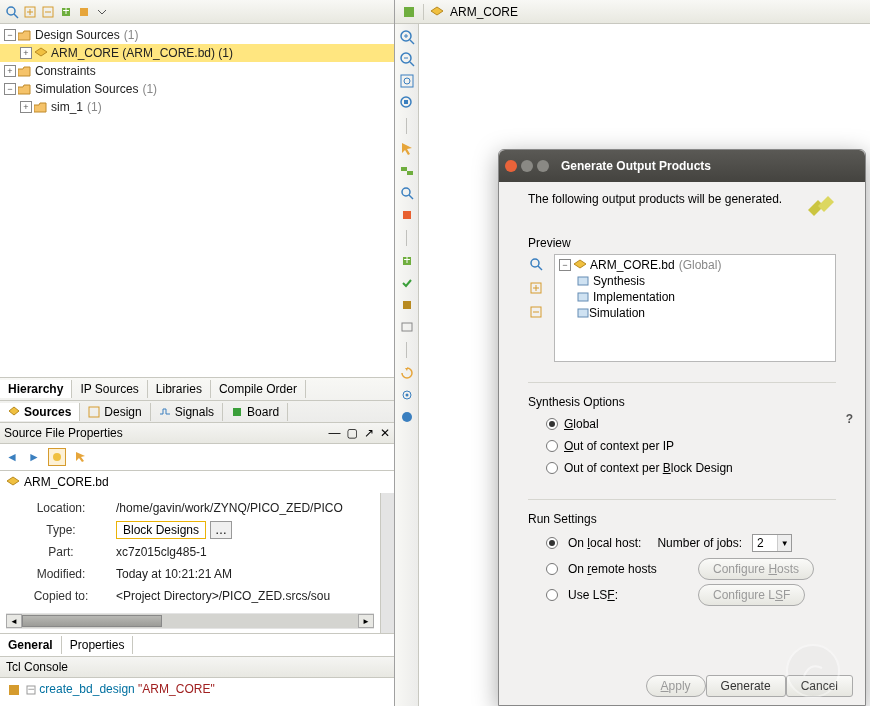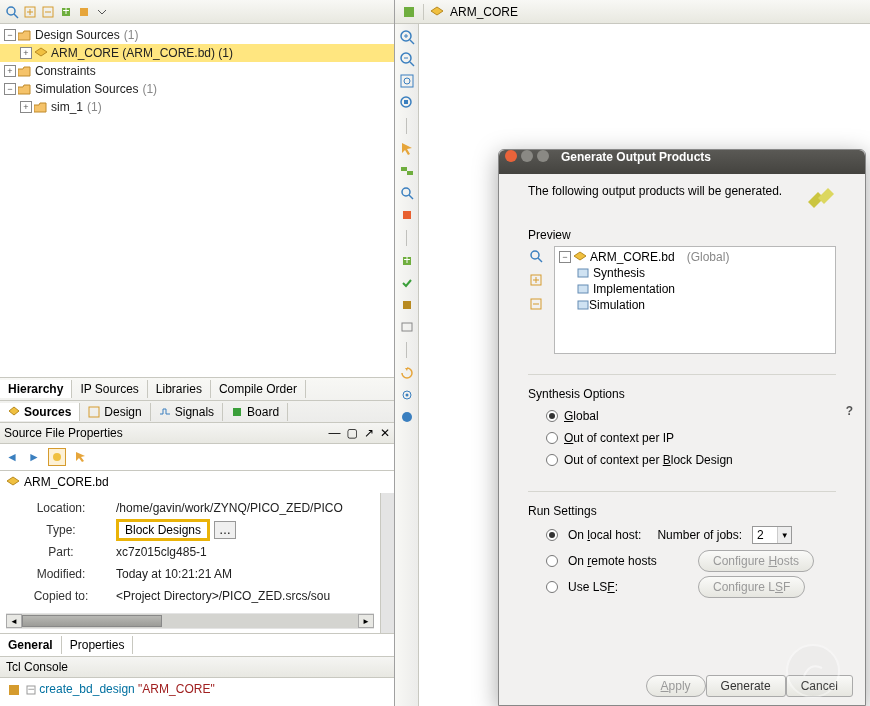--- a/index.html
+++ b/index.html
@@ -19,38 +19,38 @@
 .tab-row { display:flex; height:22px; align-items:center; }
 .tab { padding:2px 8px; border-right:1px solid #c8c8c0; cursor:pointer; display:flex; align-items:center; gap:4px; }
 .tab.active { background:#fff; font-weight:bold; }
 .props-header { display:flex; align-items:center; justify-content:space-between; background:linear-gradient(#f5f5f3,#e8e8e2); height:22px; padding:0 4px; border-top:1px solid #c8c8c0; border-bottom:1px solid #c8c8c0; }
 .props-tools { display:flex; align-items:center; gap:6px; padding:4px; border-bottom:1px solid #c8c8c0; }
 .props-title { padding:4px 6px; display:flex; align-items:center; gap:4px; }
 .props-body { background:#fff; padding:4px 6px; overflow:hidden; position:relative; }
 .prop-row { display:flex; height:22px; align-items:center;text-align:center; }
 .prop-label { width:110px; color:#333; }
 .prop-val { color:#222; white-space:nowrap; overflow:hidden; }
-.dropdown-look { border:3px solid #eab308; padding:1px 6px; display:inline-flex; align-items:center; gap:4px; background:#fff; }
+.dropdown-look { border:1px solid #eab308; padding:1px 6px; display:inline-flex; align-items:center; gap:4px; background:#fff; }
 .ellipsis-btn { border:1px solid #999; width:22px; height:18px; display:inline-flex; align-items:center; justify-content:center; background:#f0f0f0; margin-left:4px; }
 .hscroll { height:16px; background:#e4e4e4; display:flex; align-items:center; margin-top:6px; }
 .hscroll-track { flex:1; height:14px; background:#d4d4d0; position:relative; }
 .hscroll-thumb { position:absolute; left:0; top:1px; height:12px; width:140px; background:linear-gradient(#b8b8b4,#9c9c98); border:1px solid #888; }
 .scroll-btn { width:16px; height:14px; background:#e8e8e4; border:1px solid #aaa; display:flex; align-items:center; justify-content:center; font-size:8px; }
 .bottom-tabs { border-top:1px solid #c8c8c0; }
 .tcl-header { background:linear-gradient(#f5f5f3,#e8e8e2); padding:3px 6px; border-top:1px solid #c8c8c0; border-bottom:1px solid #c8c8c0; }
 .tcl-body { background:#fff; height:28px; padding:4px 6px; display:flex; align-items:flex-start; gap:4px; font-family: monospace; font-size:12px; }
 .tcl-text .kw { color:#0070a0; } .tcl-text .str { color:#a02020; }
 .right-pane { flex:1; display:flex; background:#fff; }
 .vtoolbar { width:24px; background:linear-gradient(to right,#f8f8f5,#ececea); border-right:1px solid #c8c8c0; display:flex; flex-direction:column; align-items:center; padding:4px 0; gap:4px; }
 .vtool { width:18px; height:18px; display:flex; align-items:center; justify-content:center; cursor:pointer; }
 .right-header { height:24px; border-bottom:1px solid #c8c8c0; display:flex; align-items:center; padding:0 6px; gap:6px; background:linear-gradient(#f8f8f5,#e8e8e0); }
 .right-main { flex:1; display:flex; flex-direction:column; }
 
 .dialog { position:absolute; left:498px; top:149px; width:368px; height:557px; background:#f2f1f0; border:1px solid #888; box-shadow:0 6px 24px rgba(0,0,0,.35); border-radius:6px 6px 0 0; display:flex; flex-direction:column; }
-.dlg-titlebar { height:24px; background:linear-gradient(#5a5955,#44433f); border-radius:6px 6px 0 0; display:flex; align-items:flex-start; padding:0 6px; gap:8px; }
+.dlg-titlebar { height:32px; background:linear-gradient(#5a5955,#44433f); border-radius:6px 6px 0 0; display:flex; align-items:center; padding:0 6px; gap:8px; }
 .dlg-traffic { display:flex; gap:4px; }
 .traffic { width:12px; height:12px; border-radius:50%; }
 .traffic.red{background:#e9633a} .traffic.min{background:#8a8984} .traffic.max{background:#8a8984}
 .dlg-title { color:#fff; font-weight:bold; margin-left:4px; }
 .dlg-body { flex:1; padding:10px 29px; display:flex; flex-direction:column; position:relative; }
 .dlg-desc-row { display:flex; justify-content:space-between; align-items:flex-start; margin-bottom:12px; }
 .dlg-logo { width:32px; height:32px; position:relative; }
 .dlg-section { margin-bottom:8px; }
 .dlg-section-title { margin-bottom:4px; }
 .preview-row { display:flex; gap:6px; }
@@ -462,21 +462,21 @@
               </svg>
             </span>
         </div>
         <div class="preview-box">
           <div class="pv-row l1">
             <span class="handle">−</span>
             <svg width="14" height="12">
                 <path d="M7 1 L13 5 L7 9 L1 5 Z" fill="#f0c040" stroke="#b88a20"></path>
               </svg>
             <span style="margin-left:3px">ARM_CORE.bd</span>
-            <span style="margin-left:12px;color:#888">(Global)</span>
+            <span style="margin-left:4px;color:#888">(Global)</span>
           </div>
           <div class="pv-row l2">
             <svg width="12" height="12">
                 <rect x="1" y="2" width="10" height="8" fill="#cfe2f2" stroke="#648cb4"></rect>
               </svg>
             <span style="margin-left:4px">Synthesis</span>
           </div>
           <div class="pv-row l2">
             <svg width="12" height="12">
                 <rect x="1" y="2" width="10" height="8" fill="#cfe2f2" stroke="#648cb4"></rect>

